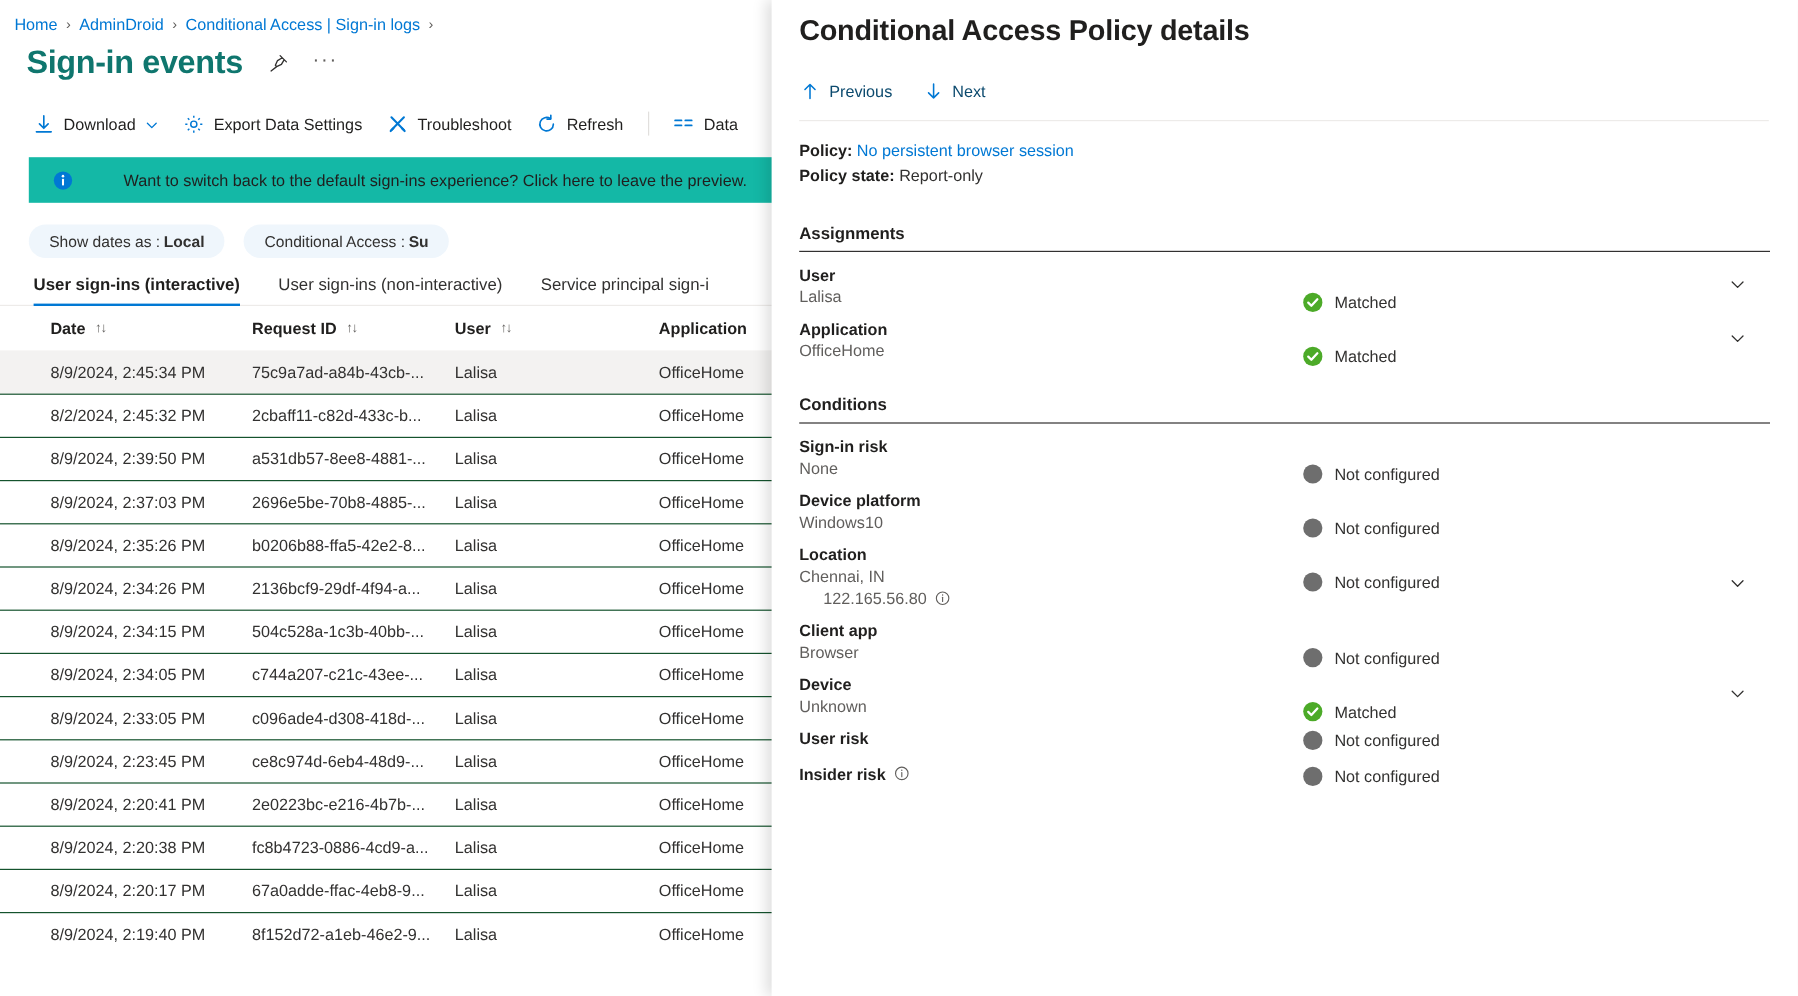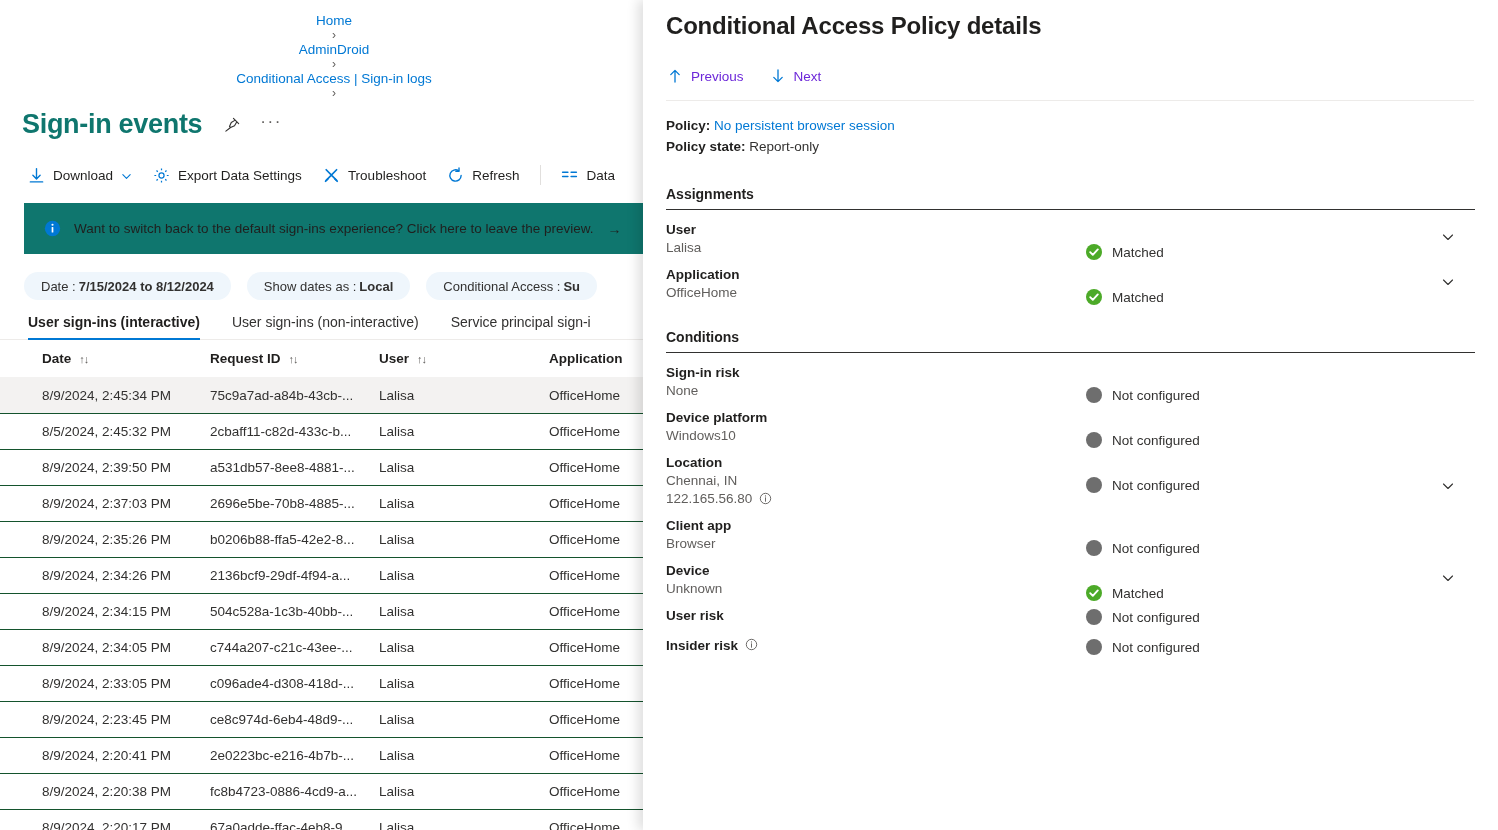--- a/index.html
+++ b/index.html
@@ -16,24 +16,23 @@
   #left-blade {
     position: absolute; left: 0; top: 0;
     width: 644px; height: 830px;
     background: #ffffff;
     overflow: hidden;
   }
 
   
   .breadcrumb {
     display: flex; align-items: center;
-    padding: 13px 0 0 24px;
+    padding: 13px 0 0 12px;
     font-size: 13.5px;
     white-space: nowrap;
-    flex-direction: column;
   }
   .crumb-link { color: #0078d4; cursor: pointer; }
   .crumb-sep {
     color: #605e5c; margin: 0 7px; font-size: 12px;
     display: inline-block; transform: translateY(-0.5px);
   }
 
   
   .title-row {
     display: flex; align-items: center;
@@ -65,24 +64,25 @@
     color: #0078d4; flex: none;
     display: flex; align-items: center; justify-content: center;
   }
   .cmd .chev { margin-left: 8px; color: #0078d4; width: 11px; height: 11px; }
   .cmd-sep {
     width: 1px; height: 20px; background: #e1dfdd; margin-right: 20px;
   }
 
   
   .info-banner {
-    margin: 12px 0 0 24px; width: 680px; height: 51px;
-    background: #0f766e;
+    margin: 12px 0 0 24px; width: 680px; height: 38px;
+    background: #14b8a6;
     display: flex; align-items: center; padding-left: 20px;
     white-space: nowrap;
+    gap: 29px;
   }
   .info-icon { width: 17px; height: 17px; color: #0078d4; flex: none; }
   .info-text { margin-left: 13px; font-size: 13.5px; color: #201f1e; }
   .info-arrow { margin-left: 14px; font-size: 14px; color: #201f1e; }
 
   
   .chips { display: flex; padding-left: 24px; margin-top: 18px; white-space: nowrap; }
   .chip {
     background: #eff6fc; border-radius: 14px;
     height: 28px; display: flex; align-items: center;
@@ -145,21 +145,21 @@
   .panel-title {
     font-size: 24px; font-weight: 600; color: #201f1e;
     padding: 12px 0 0 23px; letter-spacing: -0.2px;
   }
   .panel-cmd {
     display: flex; align-items: center;
     padding-left: 24px; margin-top: 21px; height: 30px;
   }
   .pcmd {
     display: flex; align-items: center; margin-right: 26px;
-    font-size: 13.5px; color: #6d28d9; cursor: pointer;
+    font-size: 13.5px; color: #0c4a6e; cursor: pointer;
   }
   .pcmd .ico {
     width: 16px; height: 16px; margin-right: 8px; color: #0078d4; flex: none;
     display: flex; align-items: center; justify-content: center;
   }
   .panel-rule {
     margin: 9px 24px 0 23px; height: 1px; background: #edebe9;
   }
 
   .summary { padding: 15px 0 0 23px; line-height: 20.5px; font-size: 13.5px; }
@@ -174,21 +174,21 @@
   }
 
   .crow {
     position: relative;
     margin-left: 23px; margin-right: 23px;
     padding-top: 12px;
     min-height: 30px;
   }
   .crow .cname { font-size: 13.5px; font-weight: 700; color: #201f1e; }
   .crow .cval  { font-size: 13.5px; color: #605e5c; margin-top: 3px; }
-  .crow .cval2 { font-size: 13.5px; color: #605e5c; margin-top: 3px; display:flex; align-items:center; }
+  .crow .cval2 { font-size: 13.5px; color: #605e5c; margin-top: 3px; display:flex; align-items:center;margin-left:20px; }
   .status {
     position: absolute; left: 420px;
     display: flex; align-items: center;
     font-size: 13.5px; color: #323130; white-space: nowrap;
   }
   .dot-ok {
     width: 16px; height: 16px; border-radius: 50%;
     background: #4caa28; margin-right: 10px; flex: none;
     display: flex; align-items: center; justify-content: center;
   }
@@ -296,24 +296,20 @@
           <rect x="7.2" y="6.6" width="1.6" height="5.2" fill="#ffffff" rx="0.5"></rect>
           <circle cx="8" cy="4.5" r="1" fill="#ffffff"></circle>
         </svg>
       </span>
       <span class="info-text">Want to switch back to the default sign-ins experience? Click here to leave the preview.</span>
       <span class="info-arrow">→</span>
     </div>
 
     <div class="chips">
       <div class="chip">
-        <span>Date :</span>
-        <b>7/15/2024 to 8/12/2024</b>
-      </div>
-      <div class="chip">
         <span>Show dates as :</span>
         <b>Local</b>
       </div>
       <div class="chip">
         <span>Conditional Access :</span>
         <b>Su</b>
       </div>
     </div>
 
     <div class="tabs">
@@ -341,21 +337,21 @@
         </div>
       </div>
       <div id="tbody">
           <div class="trow selected">
             <div class="cell c-date">8/9/2024, 2:45:34 PM</div>
             <div class="cell c-req">75c9a7ad-a84b-43cb-...</div>
             <div class="cell c-user">Lalisa</div>
             <div class="cell c-app">OfficeHome</div>
           </div>
           <div class="trow">
-            <div class="cell c-date">8/5/2024, 2:45:32 PM</div>
+            <div class="cell c-date">8/2/2024, 2:45:32 PM</div>
             <div class="cell c-req">2cbaff11-c82d-433c-b...</div>
             <div class="cell c-user">Lalisa</div>
             <div class="cell c-app">OfficeHome</div>
           </div>
           <div class="trow">
             <div class="cell c-date">8/9/2024, 2:39:50 PM</div>
             <div class="cell c-req">a531db57-8ee8-4881-...</div>
             <div class="cell c-user">Lalisa</div>
             <div class="cell c-app">OfficeHome</div>
           </div>

